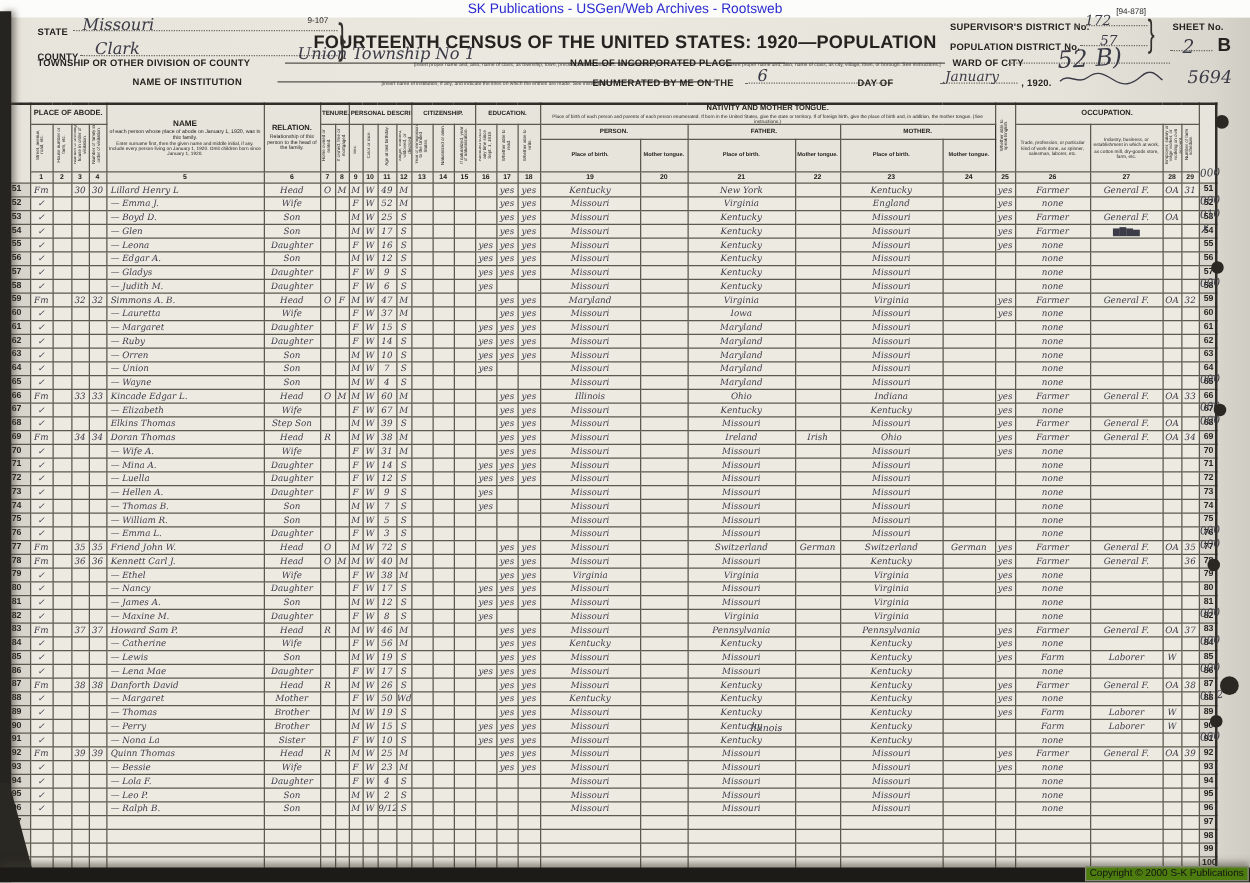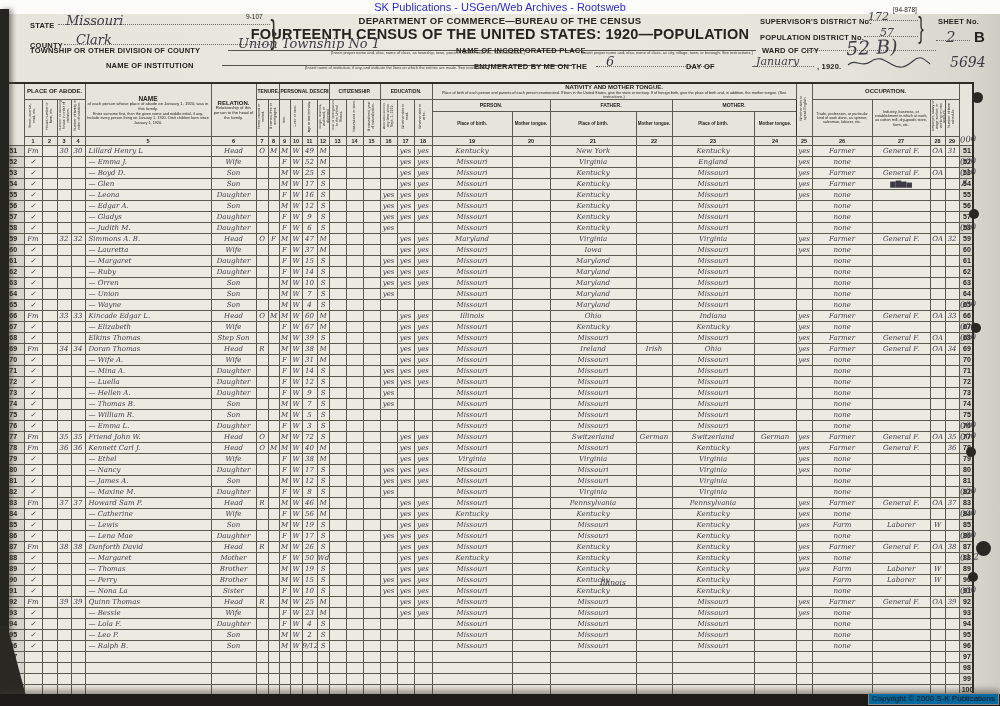--- a/index.html
+++ b/index.html
@@ -8,21 +8,21 @@
   .paper{position:absolute;left:0;top:14px;right:0;bottom:13px;
          background:linear-gradient(90deg,#c4c1b8 0,#e7e4dc 16px,#ebe8e0 45%,#e6e3da 85%,#d9d6cd 97%,#cfccc3 100%);}
   .banner{position:absolute;top:0;left:0;width:100%;height:14px;background:#fcfcfb;text-align:center;
           font-size:11px;line-height:14px;color:#2b2bd0;}
   .edge-left{position:absolute;left:0;top:9px;bottom:0;width:9px;background:#262420;
              box-shadow:3px 0 5px rgba(70,66,58,.55);}
   .edge-left2{position:absolute;left:0;bottom:10px;width:26px;height:70px;background:#2a2823;
              clip-path:polygon(0 0,28% 0,100% 100%,0 100%);}
   .edge-bottom{position:absolute;left:0;bottom:0;width:100%;height:12px;background:#1d1b17;
                box-shadow:0 -4px 6px rgba(60,56,48,.5);}
-  .copyright{position:absolute;right:1px;bottom:1px;background:#0369a1;border:1px solid #8a8880;
+  .copyright{position:absolute;right:1px;bottom:1px;background:#4d7c0f;border:1px solid #8a8880;
              font-size:8px;line-height:10px;padding:0 3px;color:#111;}
   
   .pl{position:absolute;font-weight:bold;font-size:7.5px;letter-spacing:.2px;white-space:nowrap;}
   .fine{font-size:4px;font-weight:normal;letter-spacing:0;color:#3a3935;}
   .dl{position:absolute;border-bottom:1px dotted #6b6962;height:10px;}
   .sl{position:absolute;border-bottom:1px solid #55534c;height:10px;text-align:center;}
   .brace{position:absolute;font-size:34px;font-weight:normal;color:#33312c;transform:scaleX(.55);line-height:1;}
   
   .hw,.hw-lg,.hw-md,.ma{font-family:"DejaVu Serif",serif;font-style:italic;color:#3b3b47;}
   .hw-lg{position:absolute;font-size:13px;white-space:nowrap;}
@@ -56,21 +56,20 @@
 </head>
 <body>
 
 <div class="page">
   <div class="paper"></div>
 
   <div class="banner">SK Publications - USGen/Web Archives - Rootsweb</div>
 
   <div class="smallcode" style="left:246px;top:13px;position:absolute;">9-107</div>
   <div class="smallcode" style="left:893px;top:6px;position:absolute;">[94-878]</div>
-  <div class="title1">DEPARTMENT OF COMMERCE—BUREAU OF THE CENSUS</div>
   <div class="title2">FOURTEENTH CENSUS OF THE UNITED STATES: 1920—POPULATION</div>
 
   <span class="pl" style="left:30px;top:21px;">STATE</span>
   <span class="dl" style="left:58px;top:14px;width:212px;"></span>
   <span class="hw-lg" style="left:66px;top:13px;">Missouri</span>
   <span class="pl" style="left:30px;top:41px;">COUNTY</span>
   <span class="dl" style="left:64px;top:34px;width:206px;"></span>
   <span class="hw-lg" style="left:76px;top:32px;">Clark</span>
   <span class="brace" style="left:268px;top:14px;">}</span>
 

